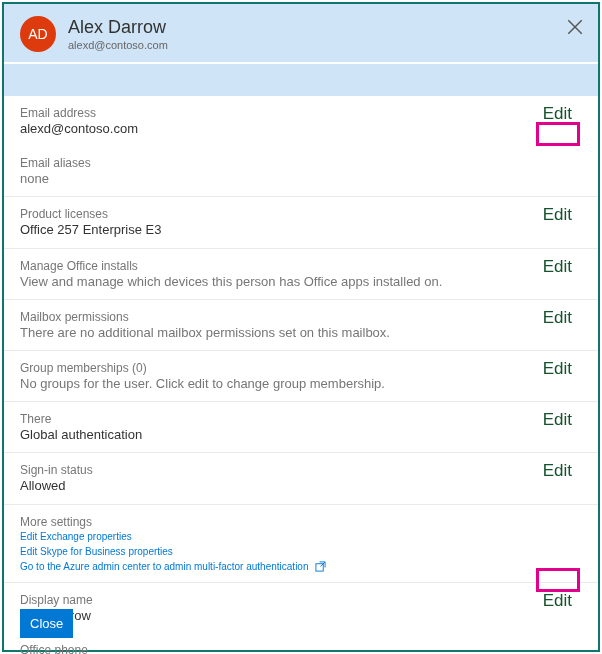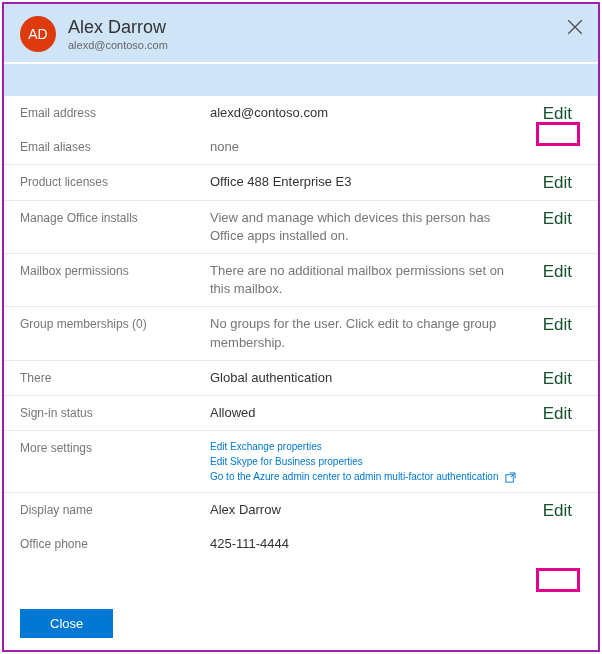--- a/index.html
+++ b/index.html
@@ -6,21 +6,21 @@
     body {
       font-family: "Segoe UI", Arial, sans-serif;
       font-size: 13px;
       color: #333;
       background: #fff;
       width: 602px;
       height: 654px;
       position: relative;
     }
     .outer {
-      border: 2px solid #a21caf;
+      border: 2px solid #0f766e;
       width: 598px;
       margin: 2px;
       height: 650px;
       background: #fff;
       position: relative;
     }
     .header {
       background: #cfe4f6;
       padding: 12px 16px 10px 16px;
       display: flex;
@@ -61,20 +61,21 @@
     }
     .content {
       padding: 0;
     }
     .row {
       display: flex;
       padding: 8px 16px;
       border-bottom: 1px solid #eaeaea;
       align-items: flex-start;
       position: relative;
+      flex-direction: column;
     }
     .row.noborder { border-bottom: none; }
     .row .label {
       width: 190px;
       color: #767676;
       font-size: 12px;
       flex-shrink: 0;
       padding-top: 2px;
     }
     .row .value {
@@ -116,21 +117,21 @@
     }
     .footer {
       position: absolute;
       bottom: 12px;
       left: 16px;
     }
     .close-btn {
       background: #0078d4;
       color: #fff;
       border: none;
-      padding: 7px 30px;
+      padding: 7px 10px;
       font-size: 13px;
       cursor: pointer;
     }
   </style>
 </head>
 <body>
 
 <div class="outer">
   <div class="header">
     <div class="avatar">AD</div>
@@ -155,21 +156,21 @@
       <span class="edit-link">Edit</span>
     </div>
 
     <div class="row">
       <div class="label">Email aliases</div>
       <div class="value gray">none</div>
     </div>
 
     <div class="row">
       <div class="label">Product licenses</div>
-      <div class="value">Office 488 Enterprise E3</div>
+      <div class="value">Office 257 Enterprise E3</div>
       <span class="edit-link">Edit</span>
     </div>
 
     <div class="row">
       <div class="label">Manage Office installs</div>
       <div class="value gray">View and manage which devices this person has Office apps installed on.</div>
       <span class="edit-link">Edit</span>
     </div>
 
     <div class="row">

